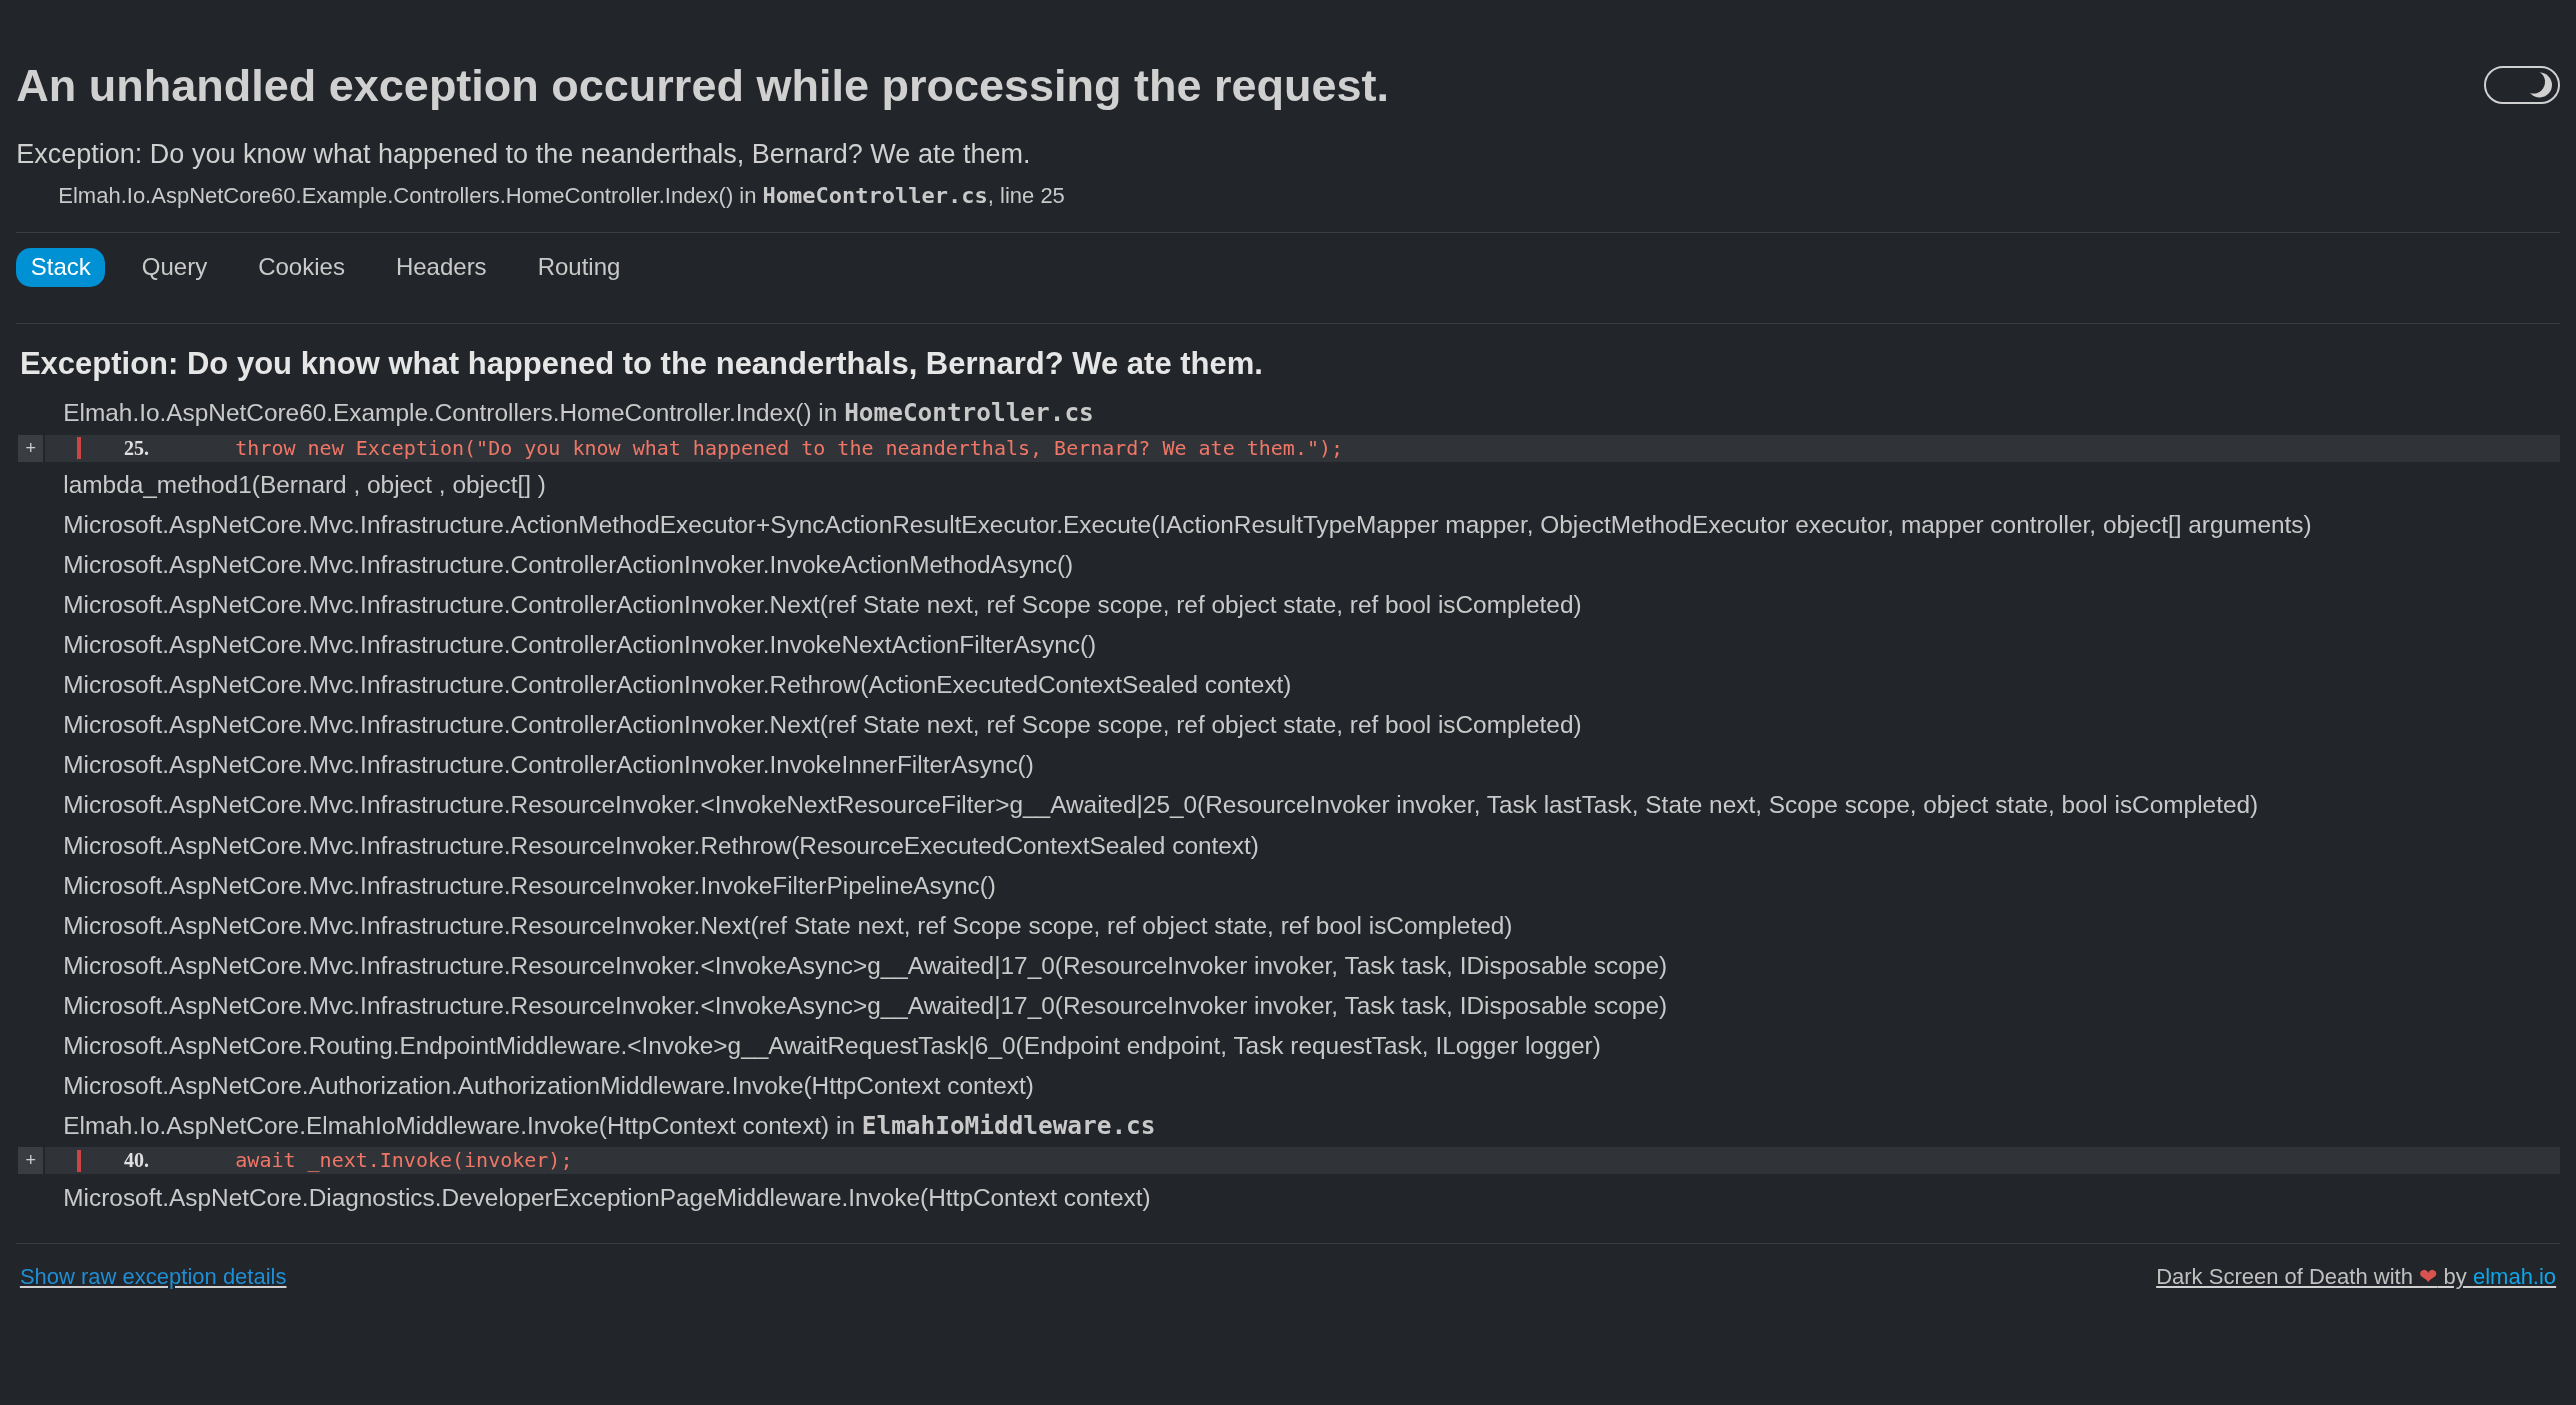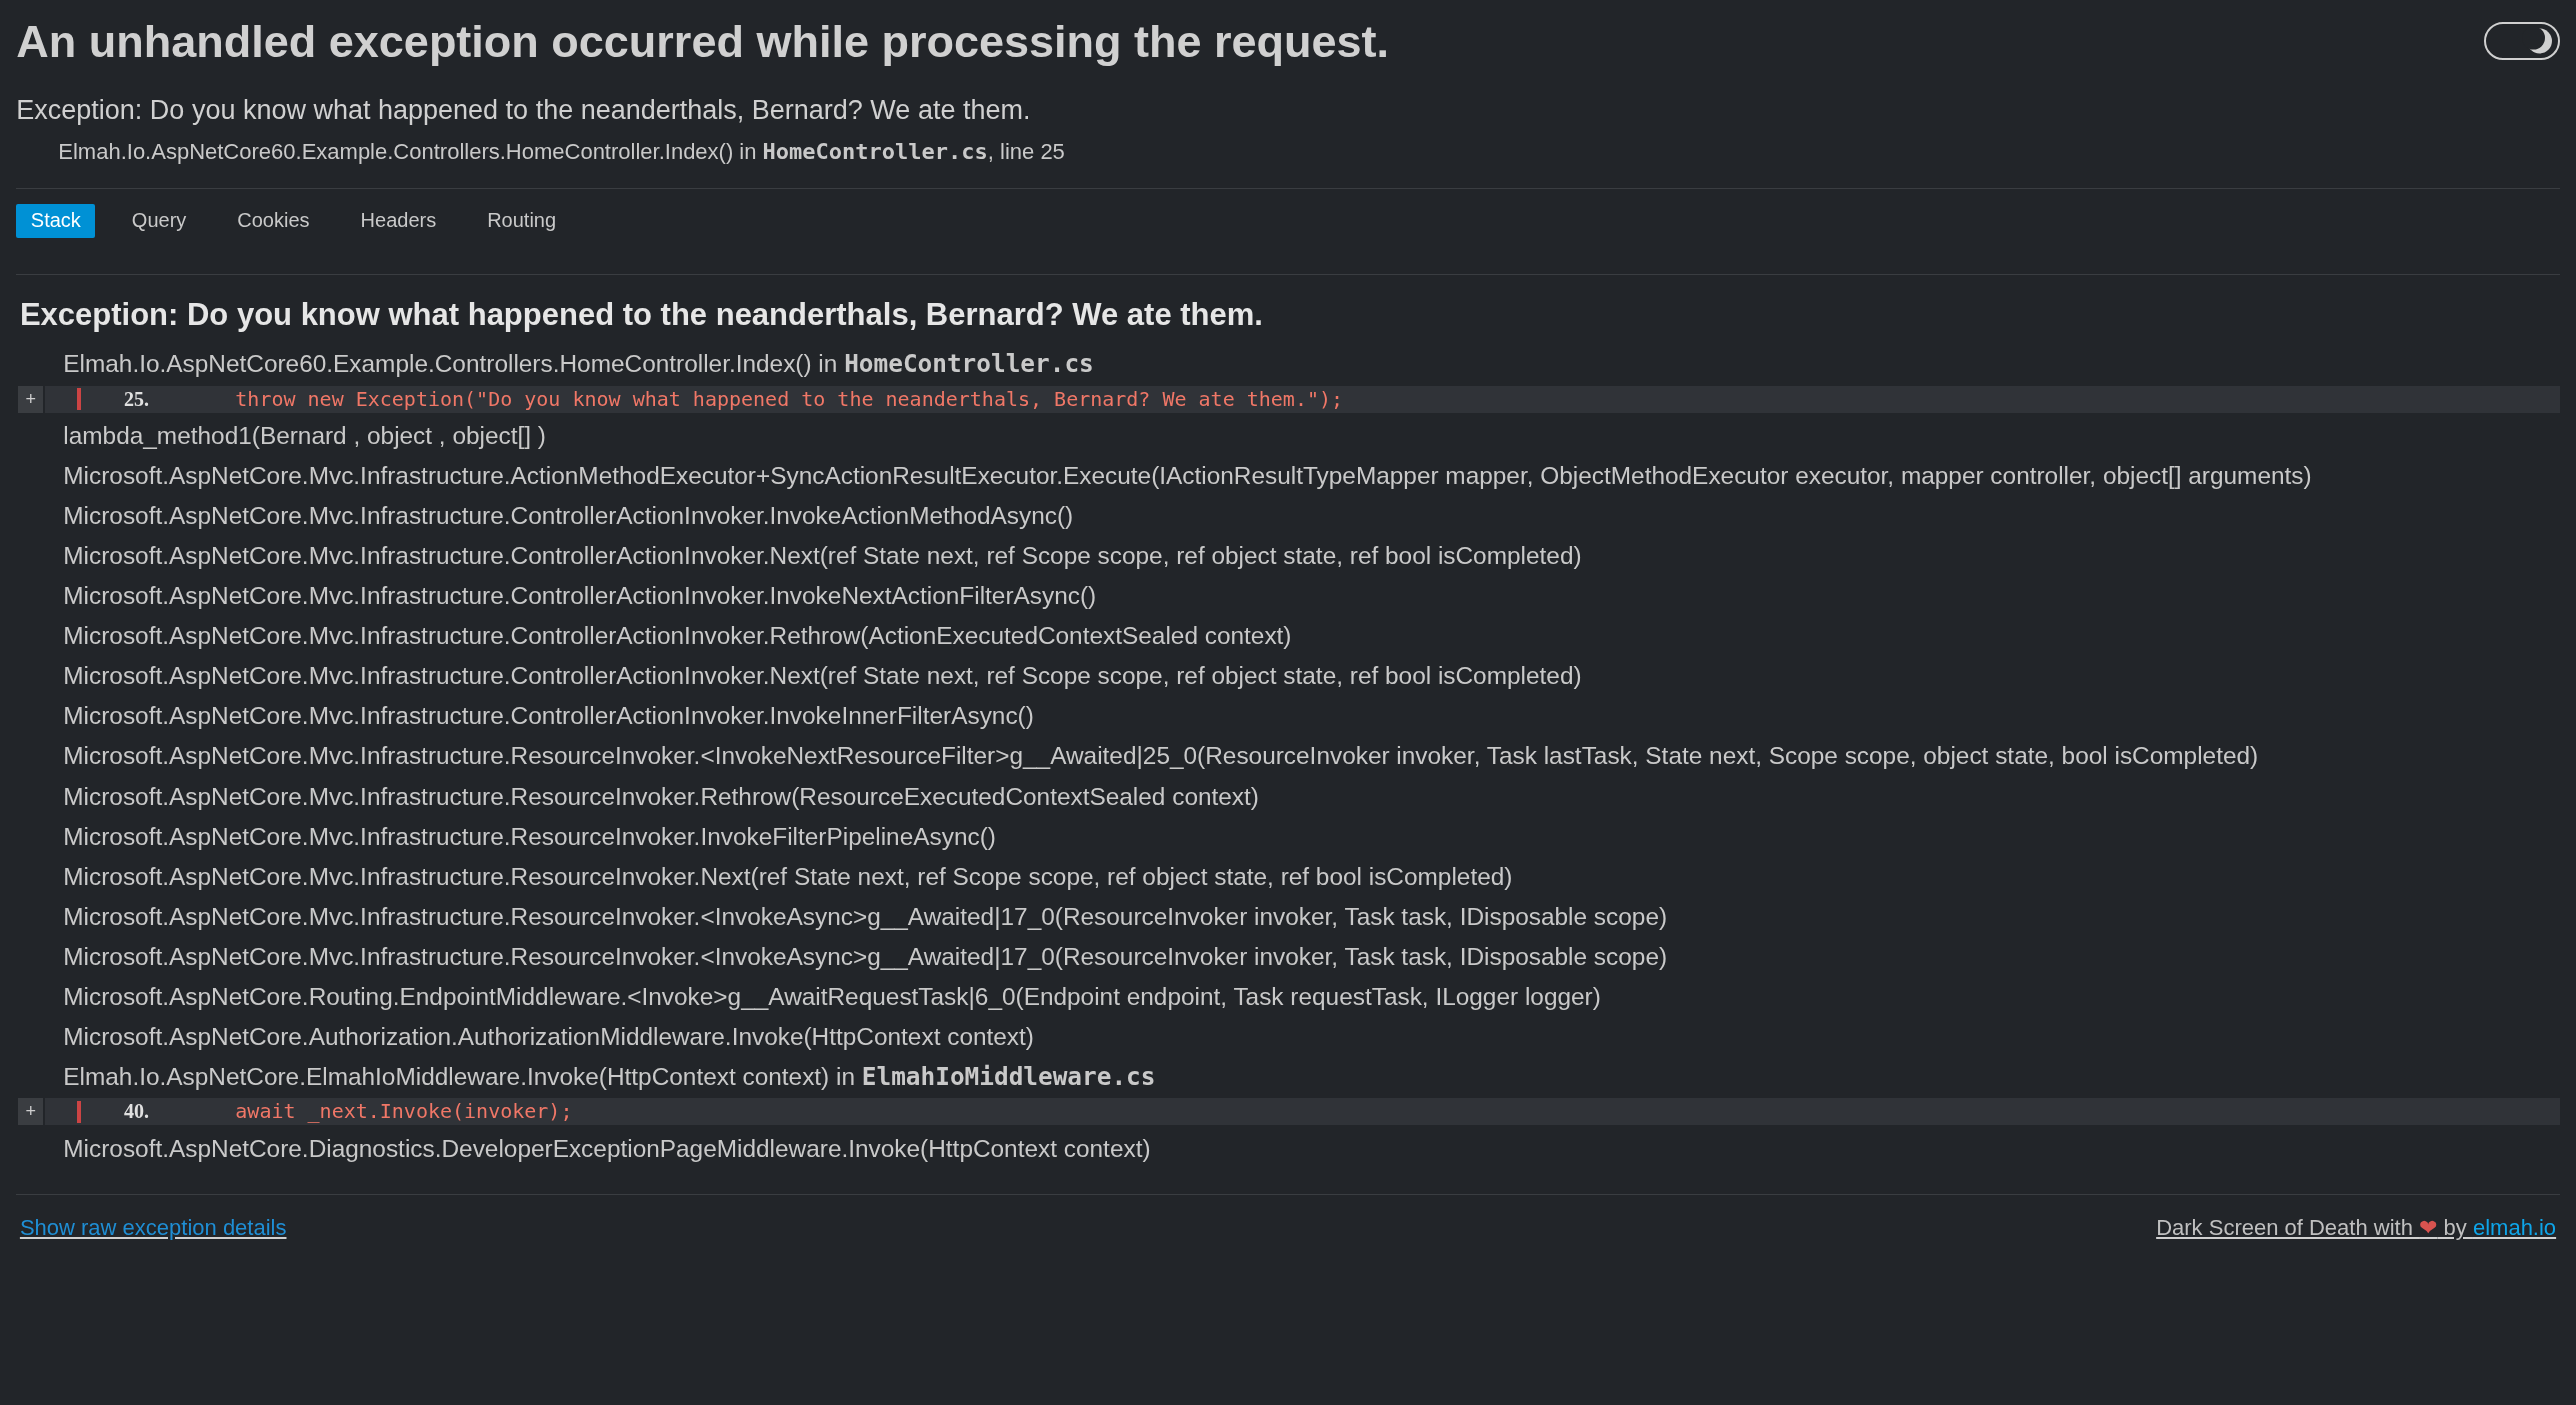--- a/index.html
+++ b/index.html
@@ -4,21 +4,21 @@
 <style>
   * { box-sizing: border-box; margin: 0; padding: 0; }
   html, body {
     width: 2576px;
     min-height: 1406px;
     background: #222529;
     color: #d0d0d0;
     font-family: "Segoe UI", Arial, sans-serif;
     font-size: 23.5px;
   }
-  .page { padding: 16.3px 16.3px 0 16.3px; }
+  .page { padding: 16.3px 16.3px 0 16.3px; margin-top: 44px; }
 
   .header-row { display: flex; align-items: flex-start; justify-content: space-between; }
   h1.page-title { font-size: 45px; font-weight: 700; color: #d0d0d0; }
 
   
   .theme-toggle {
     position: relative;
     width: 76px; height: 38px;
     border: 2.7px solid #d0d0d0;
     border-radius: 903px;
@@ -45,21 +45,21 @@
 
   .subtitle { font-size: 27px; font-weight: 300; margin-top: 27px; color: #d0d0d0; }
   .origin-line { font-size: 22px; margin-top: 12.7px; padding-left: 42px; color: #c9c9c9; }
   .origin-line .file    { font-weight: 700; font-family: Consolas, monospace; }
   .origin-line .line-no { }
 
   hr.sep { border: none; border-top: 0.9px solid #3a3d41; margin-top: 23.5px; }
 
   
   .tabs { display: flex; gap: 22px; padding: 14.5px 0 12.7px 0; }
-  .tab  { font-size: 20px; padding: 5.4px 14.5px; border-radius: 2px; cursor: pointer; color: #c9c9c9; }
+  .tab  { font-size: 24px; padding: 5.4px 14.5px; border-radius: 15px; cursor: pointer; color: #c9c9c9; }
   .tab.active { background: #0091d5; color: #fff; }
 
   .section-heading { font-size: 31px; font-weight: 700; color: #e6e6e6; margin: 22px 0 11px 0; padding-left: 3.6px; }
 
   .frames { padding-left: 47px; }
   .frame  { font-size: 24.4px; line-height: 1.64; color: #c9c9c9; }
   .frame .file { font-weight: 700; font-family: Consolas, monospace; }
 
   
   .src-row {

